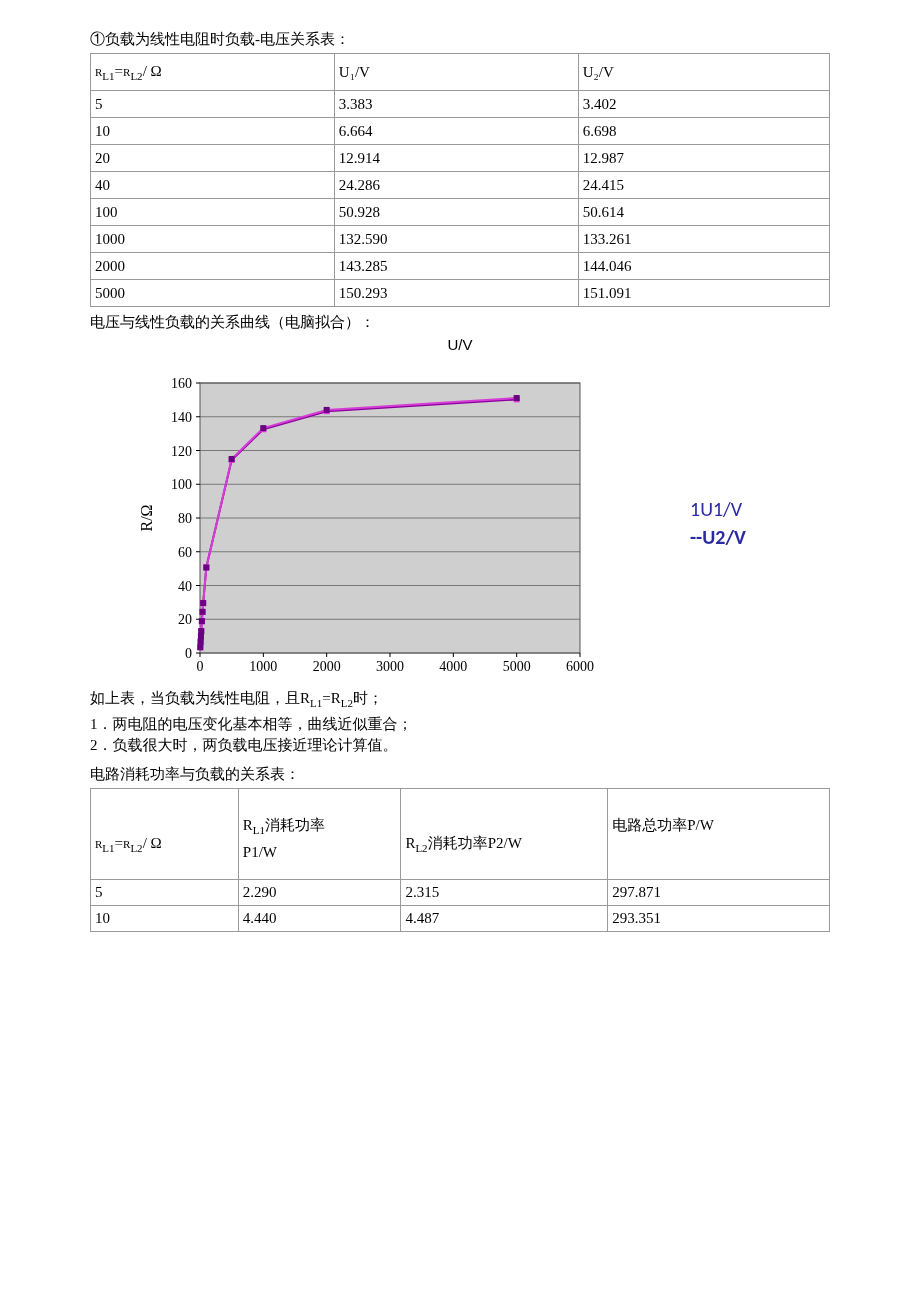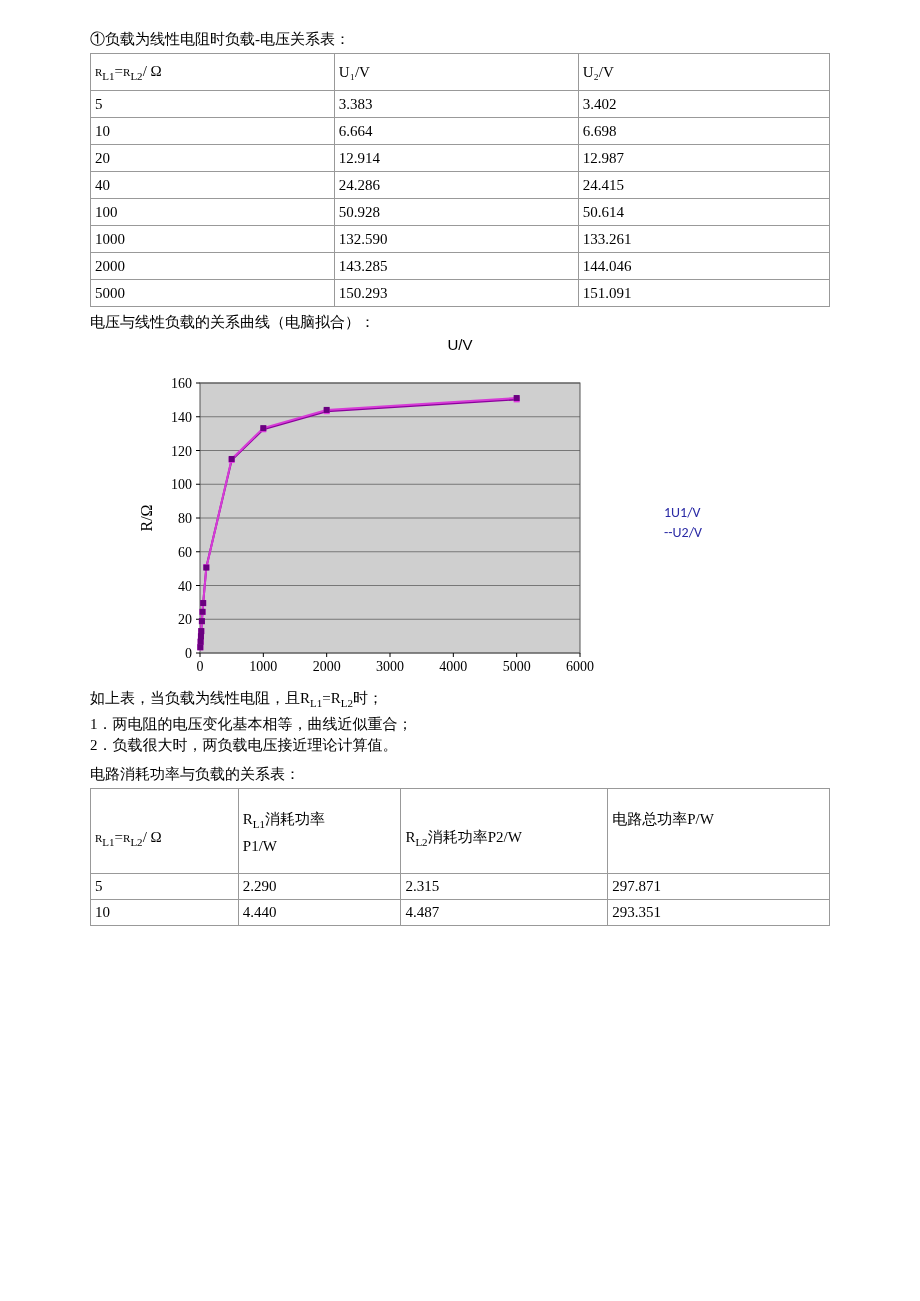--- a/index.html
+++ b/index.html
@@ -40,26 +40,26 @@
     }
     .chart-wrap {
       margin: 10px 0 6px 40px;
     }
     .chart-row {
       display: flex;
       align-items: center;
     }
     .legend {
       font-family: Calibri, Arial, sans-serif;
-      font-size: 14px;
-      margin-left: 64px;
+      font-size: 20px;
+      margin-left: 90px;
       line-height: 1.4;
     }
     .legend .l1 { color: #2a2aa5; }
-    .legend .l2 { color: #2a2aa5; }
+    .legend .l2 { color: #2a2aa5; font-weight: bold; }
     .observation {
       margin: 6px 0;
     }
     .list-item {
       margin: 2px 0;
     }
     .section-title {
       margin-top: 10px;
       margin-bottom: 4px;
     }
@@ -67,21 +67,21 @@
     .small-r { font-size: 11px; }
     table.power-table td {
       border: 1px solid #999;
       padding: 4px 4px;
       font-size: 15px;
       vertical-align: middle;
     }
     table.power-table tr:first-child td {
       height: 62px;
       vertical-align: top;
-      padding-top: 18px;
+      padding-top: 24px;
       line-height: 1.7;
     }
     svg .tick-label { font-family: "Times New Roman", serif; font-size: 14px; fill: #000; }
     svg .ylabel { font-family: "Times New Roman", serif; font-size: 16px; fill: #000; }
     svg .series1 { stroke: #8a009c; stroke-width: 2; fill: none; }
     svg .series2 { stroke: #d63cd6; stroke-width: 2; fill: none; }
     svg .pt1 { fill: #6a0080; }
     svg .pt2 { fill: #e23be2; }
     svg .plot-bg { fill: #cfcfcf; }
   </style>

